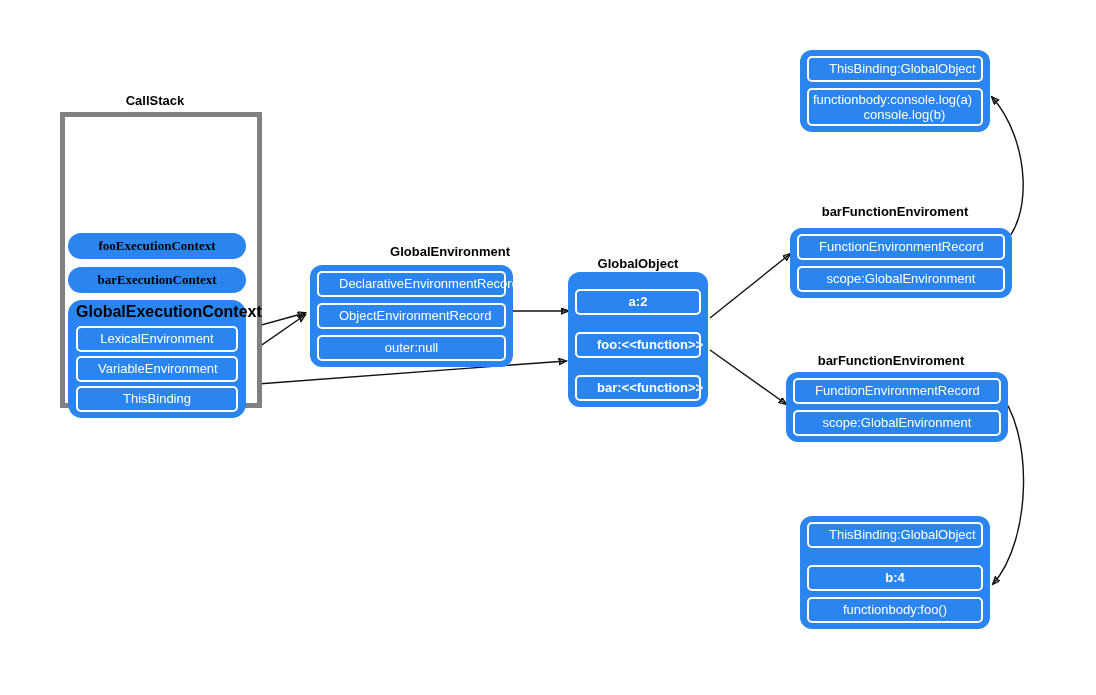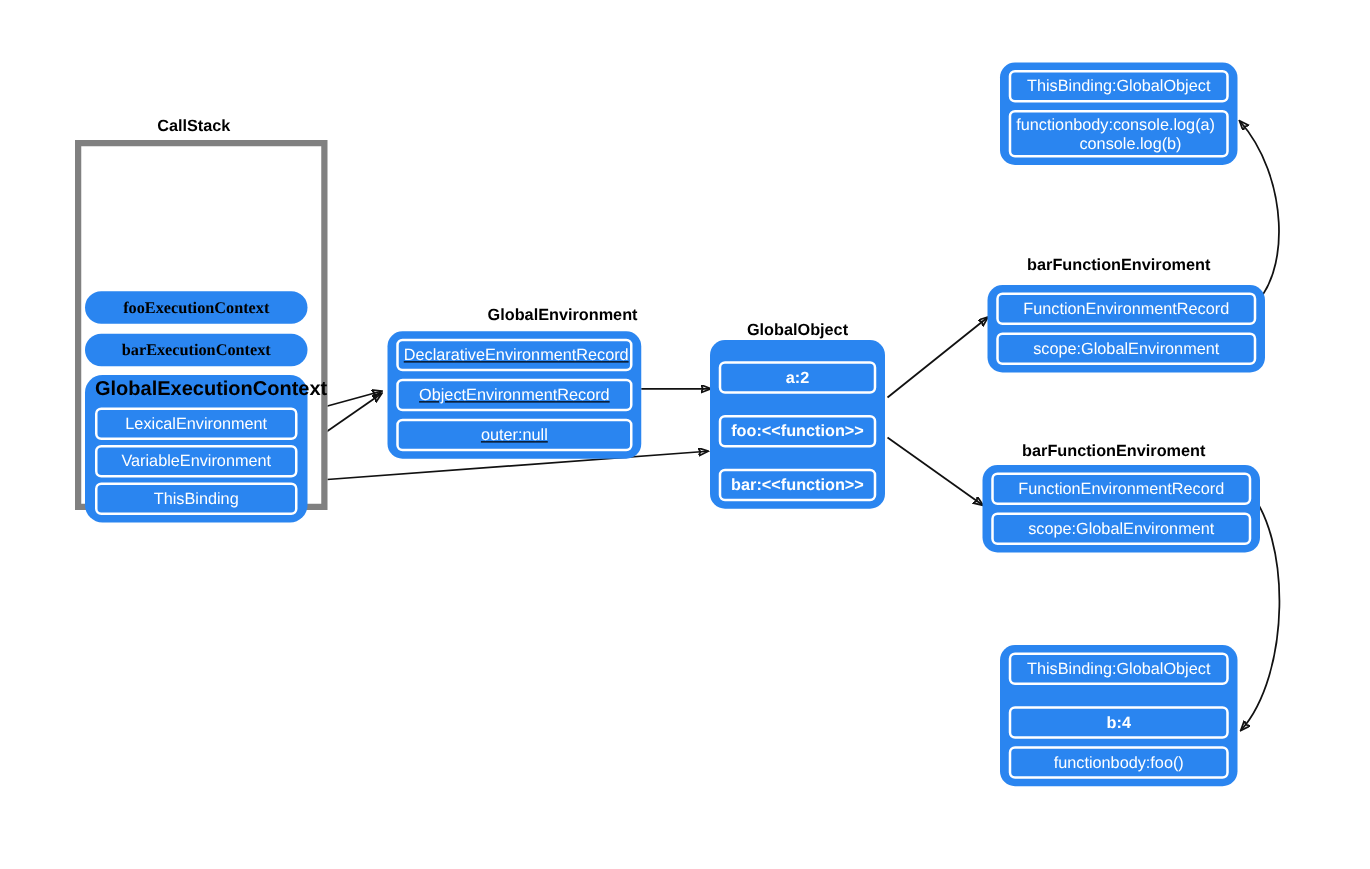--- a/index.html
+++ b/index.html
@@ -14,21 +14,21 @@
   .caption{font-size:13px;font-weight:bold;color:#000;text-align:center;
            white-space:nowrap;line-height:15px;}
 
   
   .bluebox{background:#2a85f0;border-radius:12px;padding:6px 7px;
            display:flex;flex-direction:column;gap:6px;box-sizing:border-box;}
 
   
   .row{border:2px solid #ffffff;border-radius:5px;background:#2a85f0;
        color:#ffffff;font-size:13px;line-height:16px;text-align:center;
-       padding:3px 4px;box-sizing:border-box;white-space:nowrap;}
+       padding:3px 20px;box-sizing:border-box;white-space:nowrap;}
   .row.red{color:#ffffff;font-weight:bold;margin-top:11px;}
   .row.two-line{text-align:left;white-space:pre;line-height:15px;padding:2px 4px;}
 
   
   #callstack-frame{border:5px solid #808080;background:#ffffff;}
 
   
   .pill{background:#2a85f0;border-radius:14px;color:#000;font-weight:bold;
         font-size:13px;text-align:center;line-height:26px;height:26px;
         box-sizing:border-box;font-family:Liberation Serif, serif;}
@@ -83,21 +83,21 @@
 
   <div class="abs" id="global-exec-ctx" style="left:68px;top:300px;width:178px;">
     <div class="gec-title">GlobalExecutionContext</div>
     <div class="row">LexicalEnvironment</div>
     <div class="row">VariableEnvironment</div>
     <div class="row">ThisBinding</div>
   </div>
 
   <div class="abs caption" style="left:310px;top:244px;width:200px;text-align:right;">GlobalEnvironment</div>
 
-  <div class="abs bluebox" style="left:310px;top:265px;width:203px;text-decoration:underline;">
+  <div class="abs bluebox" style="left:310px;top:265px;width:203px;">
     <div class="row">DeclarativeEnvironmentRecord</div>
     <div class="row">ObjectEnvironmentRecord</div>
     <div class="row">outer:null</div>
   </div>
 
   <div class="abs caption" style="left:568px;top:256px;width:140px;">GlobalObject</div>
 
   <div class="abs bluebox" style="left:568px;top:272px;width:140px;">
     <div class="row red">a:2</div>
     <div class="row red">foo:&lt;&lt;function&gt;&gt;</div>

